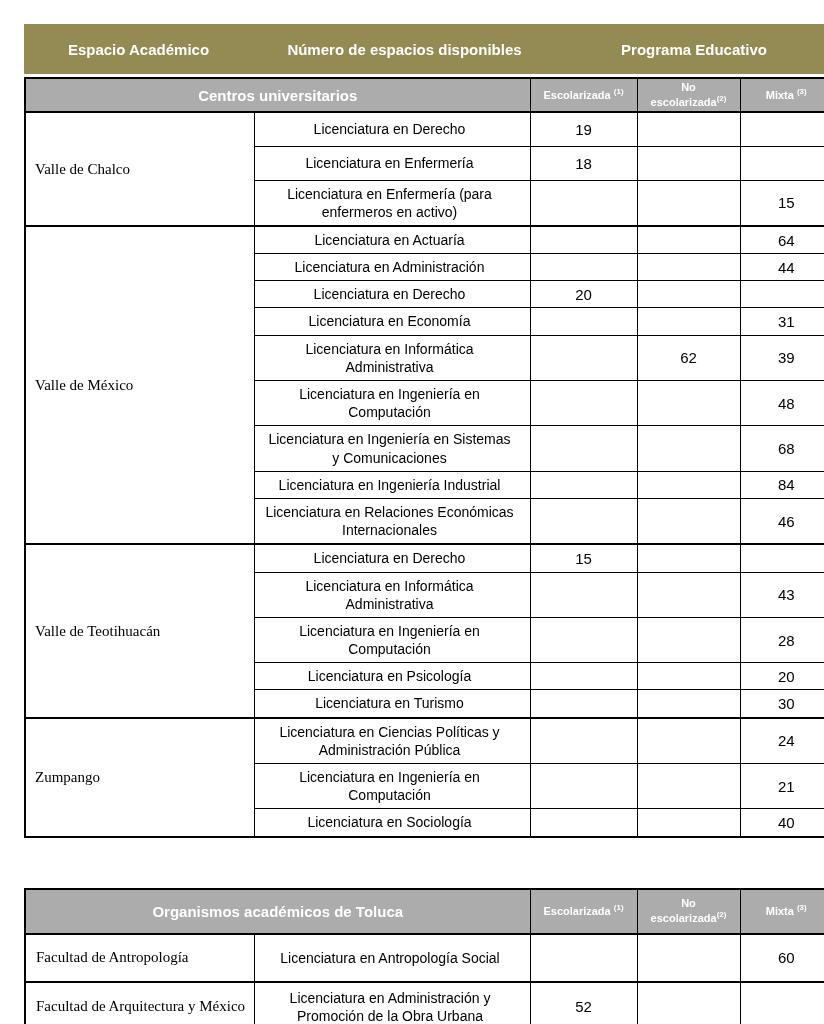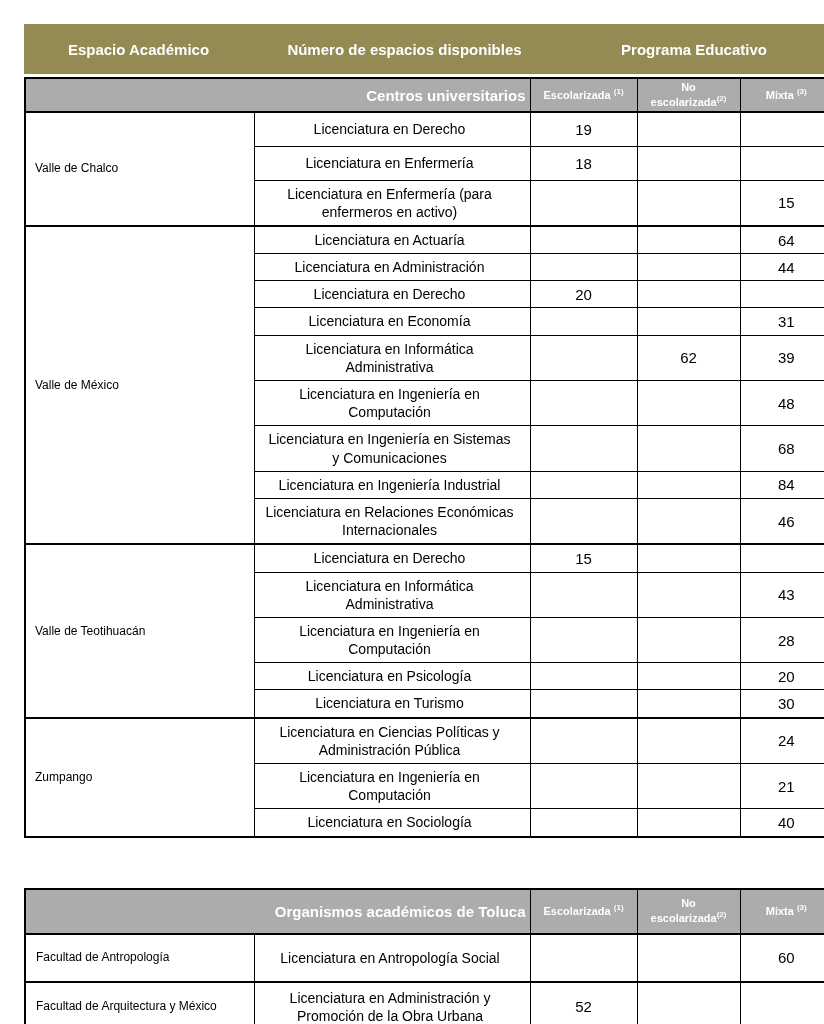--- a/index.html
+++ b/index.html
@@ -34,33 +34,33 @@
   table.grid{
     border-collapse:collapse;table-layout:fixed;
     width:808px;border:2px solid var(--border);
   }
   .grid th,.grid td{
     border:1px solid var(--border);
     overflow:hidden;
   }
   th.section-title{
     background:var(--gray);color:var(--htext);
-    font-weight:bold;font-size:15px;text-align:right;
+    font-weight:bold;font-size:15px;text-align:center;
     padding:2px 4px;
   }
   th.mode-head{
     background:var(--gray);color:var(--htext);
     font-weight:bold;font-size:11px;line-height:1.2;
     text-align:center;padding:2px 4px;
   }
   th.mode-head sup{font-size:8px;}
   .mh-no-escolarizada .mh-label{display:inline-block;max-width:80px;}
   td.campus{
-    font-size:12px;text-align:left;vertical-align:middle;
-    padding:3px 4px 3px 9px;line-height:1.25;
+    font-size:15px;text-align:left;vertical-align:middle;
+    padding:3px 4px 3px 9px;line-height:1.25;font-family:Liberation Serif, serif;
   }
   td.program{
     font-size:14px;text-align:center;vertical-align:middle;
     padding:4px 14px 4px 9px;line-height:1.3;
   }
   td.value{
     font-size:15px;text-align:center;vertical-align:middle;
   }
   tr.group-start td{border-top:2px solid var(--border);}
 

